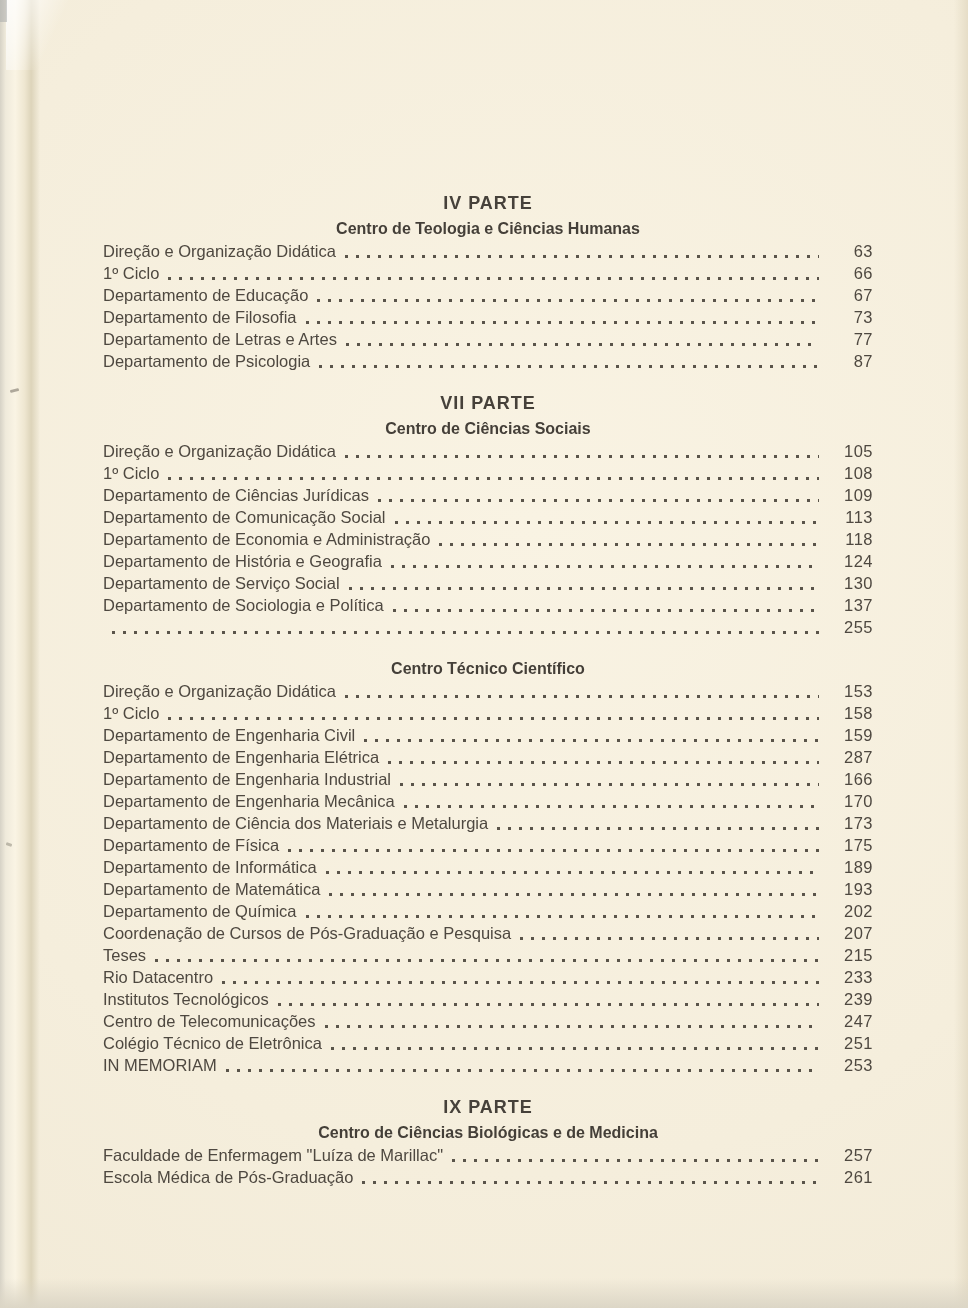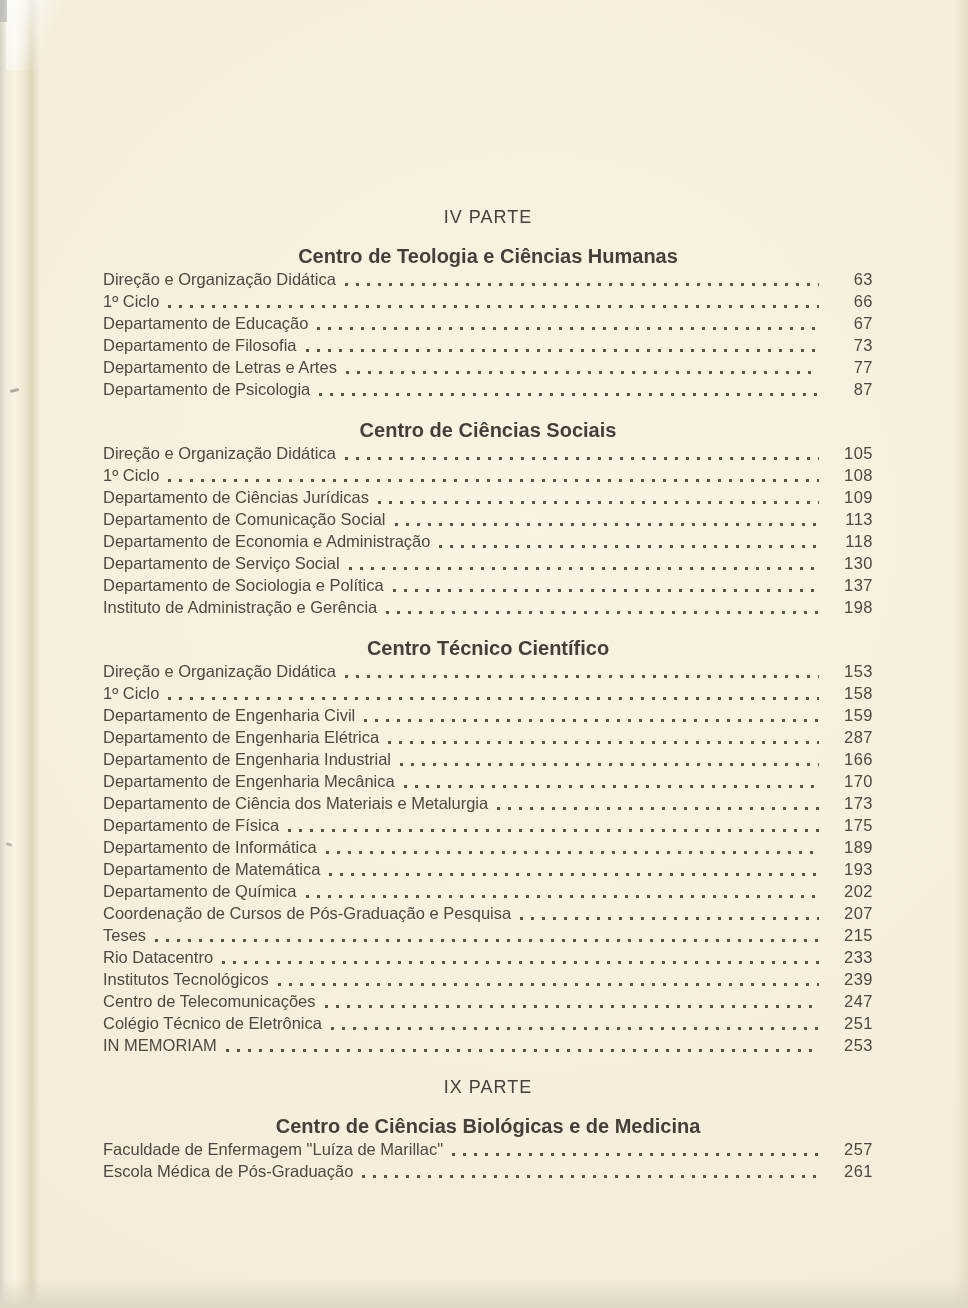--- a/index.html
+++ b/index.html
@@ -69,31 +69,31 @@
   .speck.s2 { left: 6px;  top: 843px; width: 6px; height: 3px; transform: rotate(20deg); opacity: .45; }
 
   .toc {
     position: absolute;
     left: 103px;
     top: 188px;
     width: 770px;
   }
   .toc-section { margin: 0 0 20px 0; }
   .part {
-    margin: 18px;
+    margin: 4px;
     font-size: 18px;
     line-height: 22px;
-    font-weight: 400;
+    font-weight: 700;
     letter-spacing: 1px;
     text-align: center;
     color: #46413a;
   }
   .center-title {
     margin: 0 0 1px 0;
-    font-size: 20px;
+    font-size: 16px;
     line-height: 21px;
     font-weight: 700;
     text-align: center;
     color: #443f38;
   }
   .row {
     display: flex;
     align-items: flex-end;
     height: 22px;
     font-size: 16.5px;
@@ -165,20 +165,21 @@
   <div class="row">
     <span class="label">Departamento de Psicologia</span>
     <span class="dots"></span>
     <span class="page">87</span>
   </div>
 
 </div>
   </section>
 
   <section class="toc-section">
+    <h2 class="part">VII PARTE</h2>
     <h3 class="center-title">Centro de Ciências Sociais</h3>
     <div class="entries">
   <div class="row">
     <span class="label">Direção e Organização Didática</span>
     <span class="dots"></span>
     <span class="page">105</span>
   </div>
 
   <div class="row">
     <span class="label">1º Ciclo</span>
@@ -197,37 +198,41 @@
     <span class="dots"></span>
     <span class="page">113</span>
   </div>
 
   <div class="row">
     <span class="label">Departamento de Economia e Administração</span>
     <span class="dots"></span>
     <span class="page">118</span>
   </div>
 
+  <div class="row">
+    <span class="label">Departamento de História e Geografia</span>
+    <span class="dots"></span>
+    <span class="page">124</span>
+  </div>
 
   <div class="row">
     <span class="label">Departamento de Serviço Social</span>
     <span class="dots"></span>
     <span class="page">130</span>
   </div>
 
   <div class="row">
     <span class="label">Departamento de Sociologia e Política</span>
     <span class="dots"></span>
     <span class="page">137</span>
   </div>
 
   <div class="row">
-    <span class="label">Instituto de Administração e Gerência</span>
-    <span class="dots"></span>
-    <span class="page">198</span>
+    <span class="dots"></span>
+    <span class="page">255</span>
   </div>
 </div>
   </section>
 
   <section class="toc-section">
     <h3 class="center-title">Centro Técnico Científico</h3>
     <div class="entries">
   <div class="row">
     <span class="label">Direção e Organização Didática</span>
     <span class="dots"></span>

